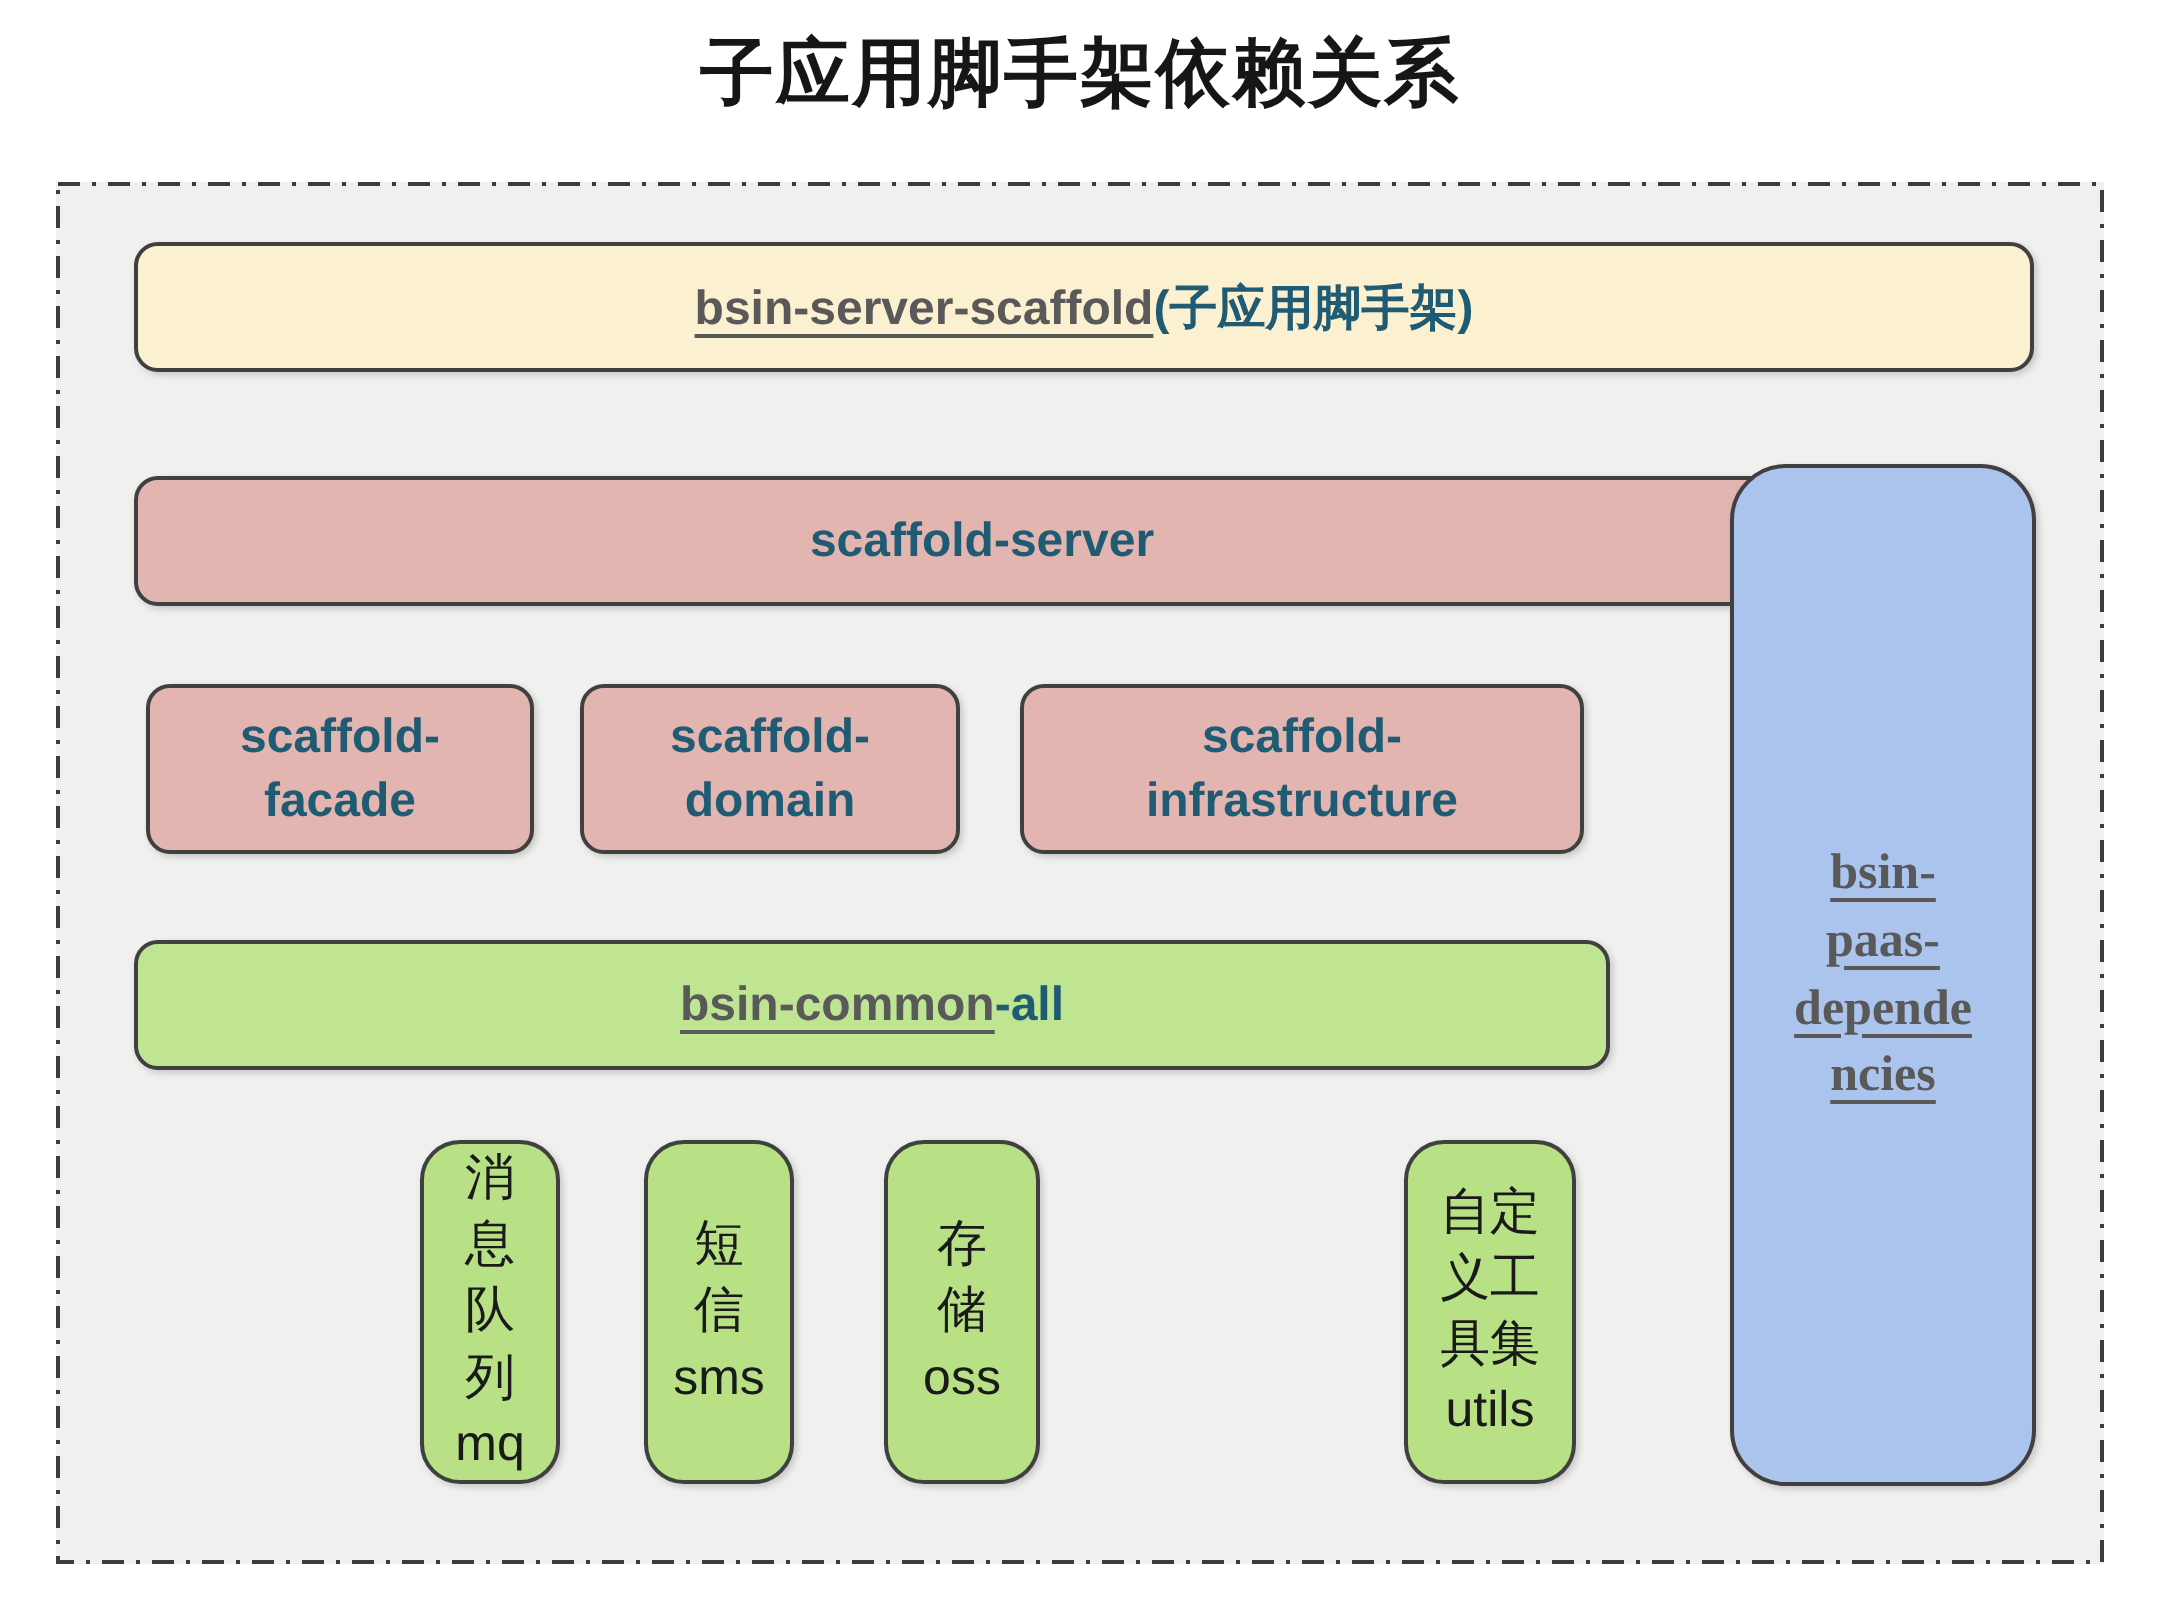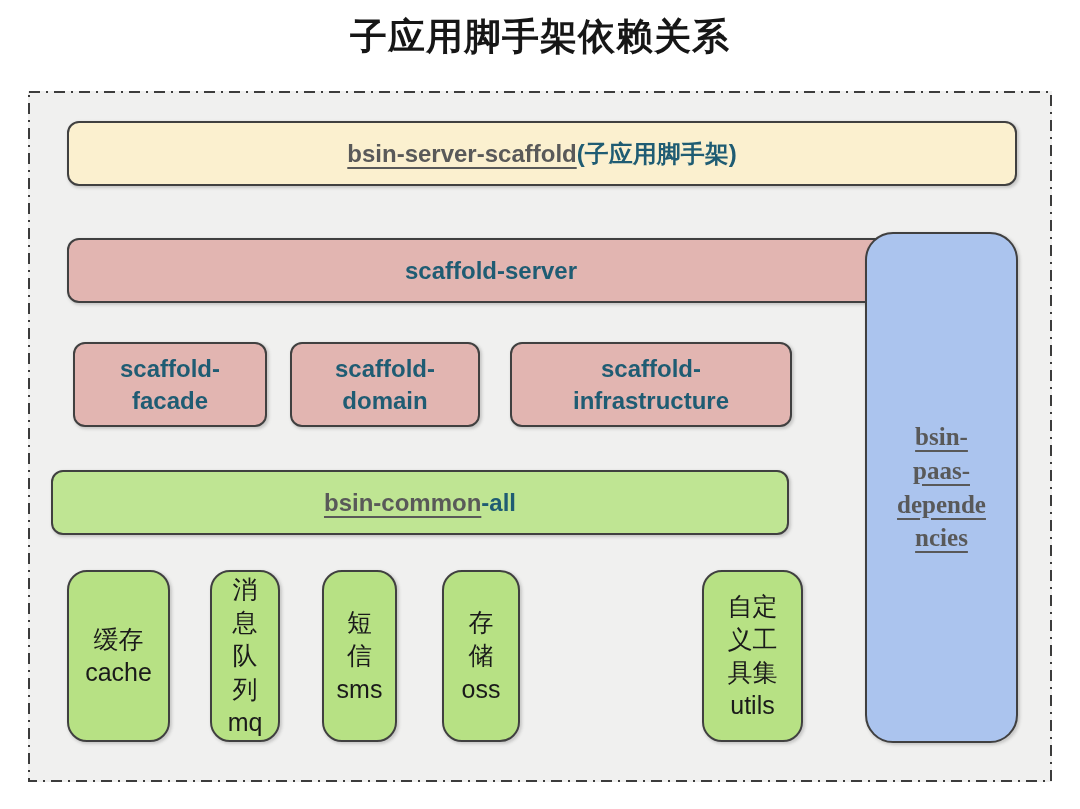--- a/index.html
+++ b/index.html
@@ -91,27 +91,27 @@
     text-underline-offset: 5px;
   }
   .multiline { white-space: pre-line; }
 
   
   #root-box   { left: 39px;  top: 30px;  width: 950px; height: 65px; }
   #server-box { left: 39px;  top: 147px; width: 848px; height: 65px; }
   #facade-box { left: 45px;  top: 251px; width: 194px; height: 85px; }
   #domain-box { left: 262px; top: 251px; width: 190px; height: 85px; }
   #infra-box  { left: 482px; top: 251px; width: 282px; height: 85px; }
-  #common-box { left: 23px;  top: 379px; width: 738px; height: 65px; }
+  #common-box { left: 39px;  top: 379px; width: 738px; height: 65px; }
   #cache-box  { left: 39px;  top: 479px; width: 103px; height: 172px; }
   #mq-box     { left: 182px; top: 479px; width: 70px;  height: 172px; }
   #sms-box    { left: 294px; top: 479px; width: 75px;  height: 172px; }
   #oss-box    { left: 414px; top: 479px; width: 78px;  height: 172px; }
   #third-box  { left: 532px; top: 479px; width: 100px; height: 172px; }
-  #utils-box  { left: 674px; top: 479px; width: 101px; height: 172px; }
+  #utils-box  { left: 674px; top: 479px; width: 86px; height: 172px; }
   #paas-box   { left: 837px; top: 141px; width: 153px; height: 511px; }
 </style>
 </head>
 <body>
 
 <div class="stage">
 
   <div class="page-title">子应用脚手架依赖关系</div>
 
   <div class="container">
@@ -144,24 +144,20 @@
       <div class="label-bold-teal multiline">scaffold-
 infrastructure</div>
     </div>
 
     <div class="box green-wide" id="common-box">
       <div>
         <span class="name-gray">bsin-common</span><span class="suffix-teal">-all</span>
       </div>
     </div>
 
-    <div class="box green-small" id="cache-box">
-      <div class="component-label">缓存
-cache</div>
-    </div>
 
     <div class="box green-small" id="mq-box">
       <div class="component-label">消
 息
 队
 列
 mq</div>
     </div>
 
     <div class="box green-small" id="sms-box">

